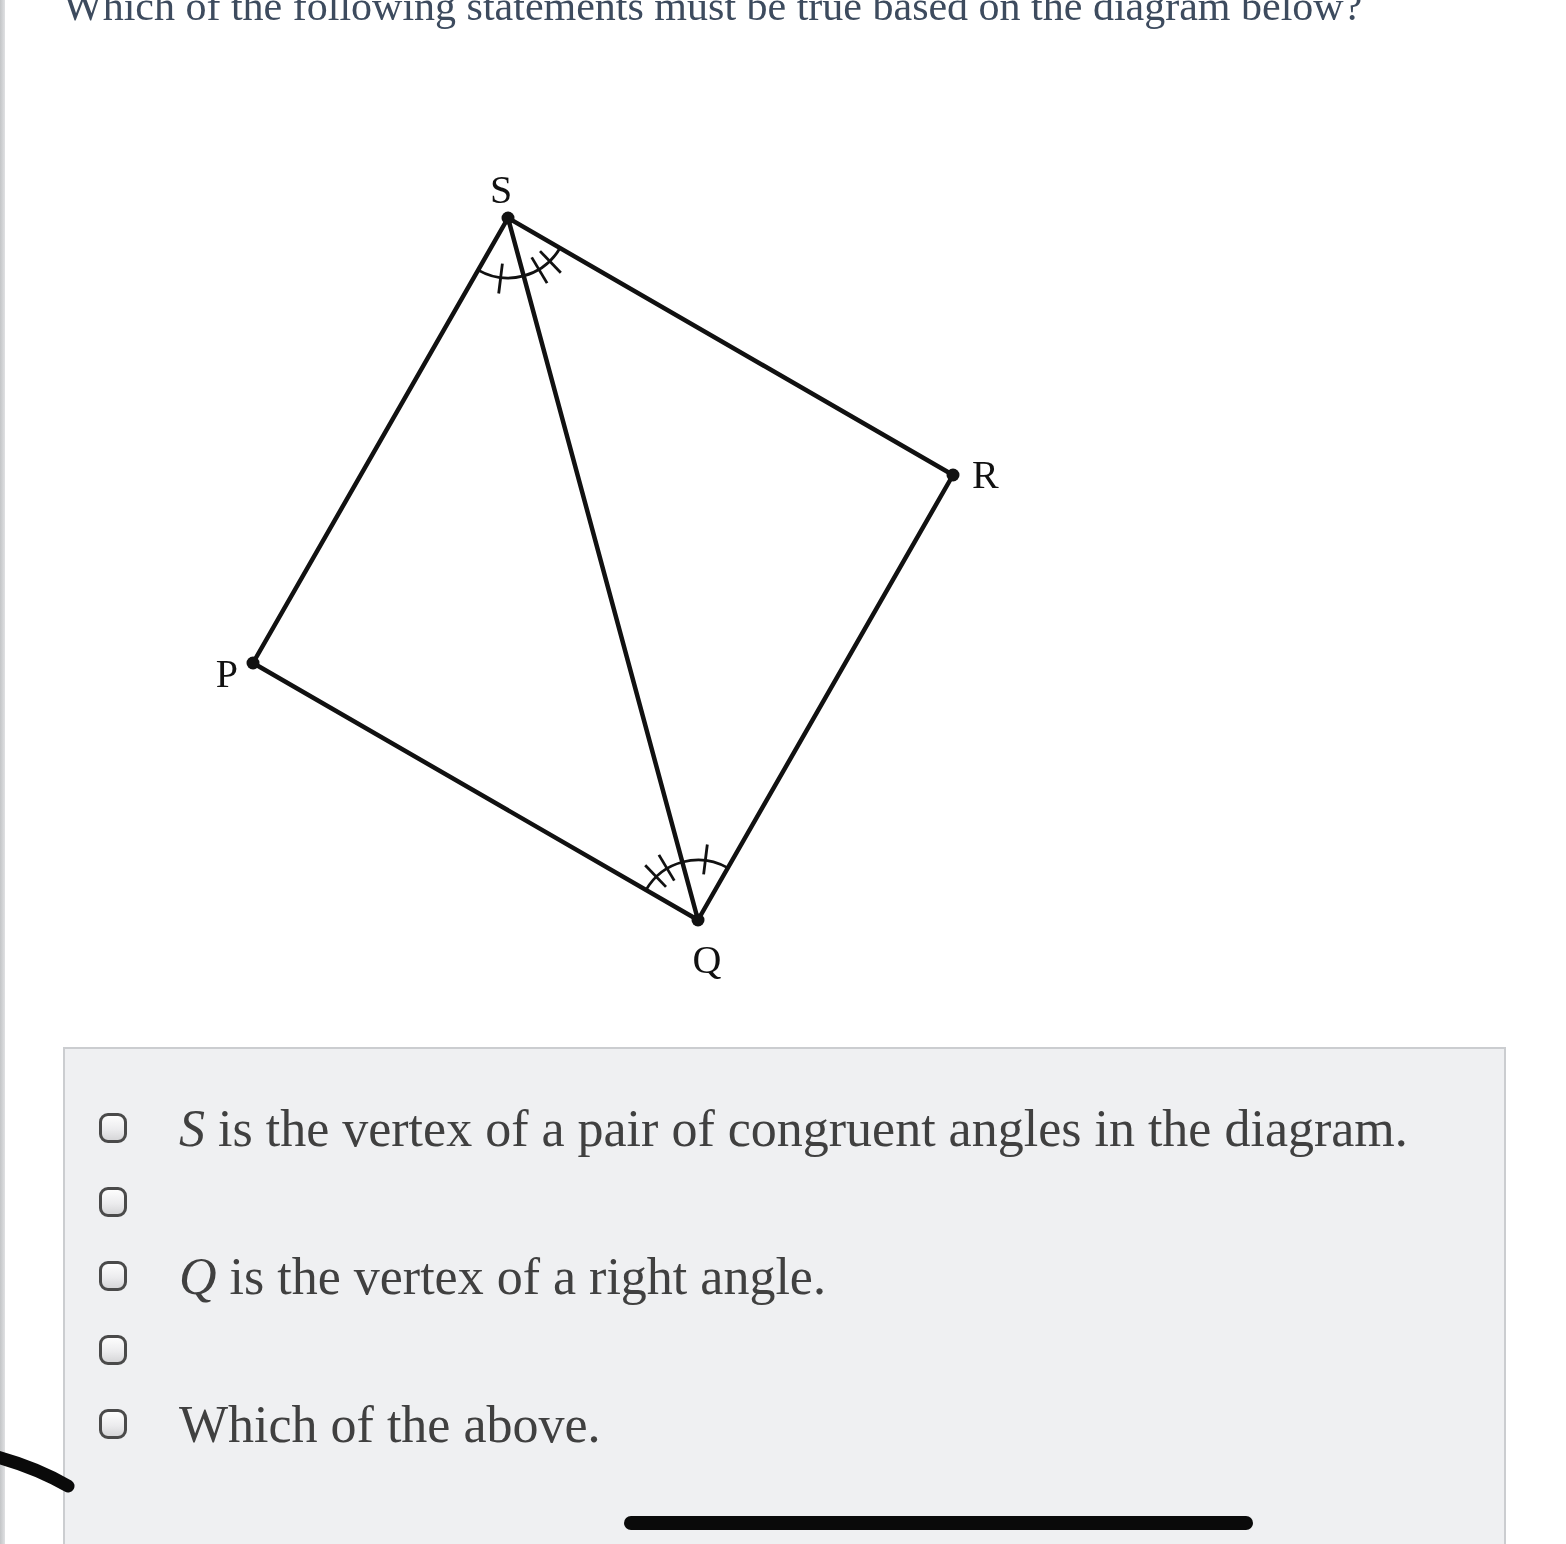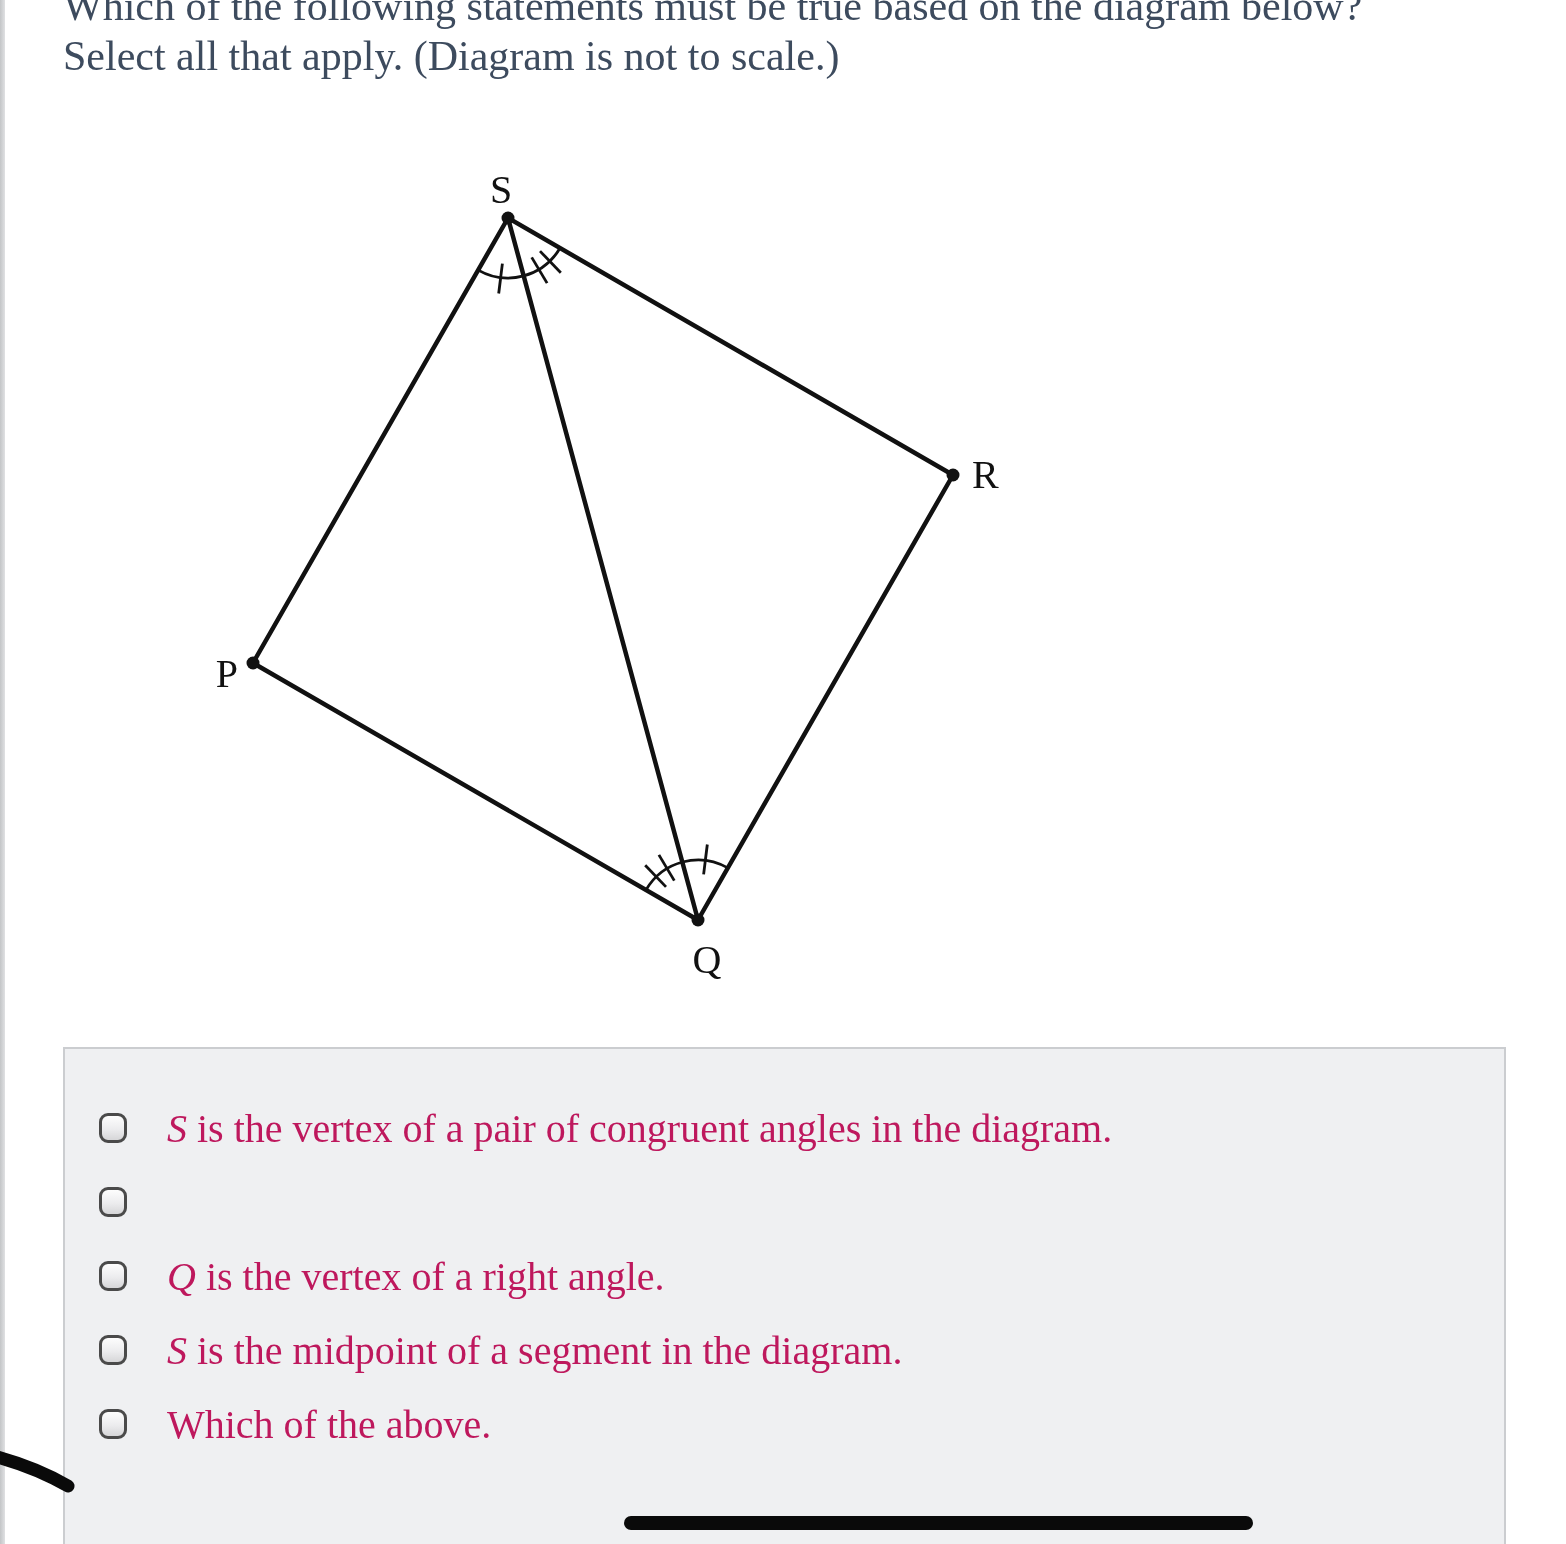--- a/index.html
+++ b/index.html
@@ -69,43 +69,42 @@
   .checkbox {
     flex: 0 0 auto;
     width: 28px;
     height: 30px;
     box-sizing: border-box;
     border: 3px solid #4a4a4a;
     border-radius: 9px;
     background: linear-gradient(180deg, #fdfdfd 0%, #ececee 55%, #d6d6d8 100%);
   }
   .option-label {
-    margin-left: 40px;
-    font-size: 40px;
-    color: #be185d;
+    margin-left: 52px;
+    font-size: 52px;
+    color: #404040;
     white-space: nowrap;
   }
   .math-var { font-style: italic; }
 
   
   .annotation-svg {
     position: absolute;
     left: 0; top: 0;
     pointer-events: none;
   }
   .marker { stroke: #0a0a0a; fill: none; stroke-linecap: round; }
 </style>
 </head>
 <body>
 
 <div class="edge-strip"></div>
 
 <div class="question">
   <div>Which of the following statements must be true based on the diagram below?</div>
-  <div>Select all that apply. (Diagram is not to scale.)</div>
 </div>
 
 <svg class="diagram-svg" width="1566" height="1040" viewBox="0 0 1566 1040">
 
   <line class="seg" x1="508" y1="218" x2="253" y2="663"></line>
   <line class="seg" x1="508" y1="218" x2="953" y2="475"></line>
   <line class="seg" x1="508" y1="218" x2="698" y2="920"></line>
   <line class="seg" x1="253" y1="663" x2="698" y2="920"></line>
   <line class="seg" x1="698" y1="920" x2="953" y2="475"></line>
 
@@ -140,21 +139,20 @@
   </div>
   <div class="option-row">
     <div class="checkbox"></div>
   </div>
   <div class="option-row">
     <div class="checkbox"></div>
     <div class="option-label"><span class="math-var">Q</span><span> is the vertex of a right angle.</span></div>
   </div>
   <div class="option-row">
     <div class="checkbox"></div>
-    <div class="option-label"><span class="math-var">S</span><span> is the midpoint of a segment in the diagram.</span></div>
   </div>
   <div class="option-row">
     <div class="checkbox"></div>
     <div class="option-label"><span class="math-var"></span><span>Which of the above.</span></div>
   </div>
 </div>
 
 <svg class="annotation-svg" width="1566" height="1544" viewBox="0 0 1566 1544">
 
   <path class="marker" d="M -6 1456 C 20 1463, 44 1472, 68 1486" stroke-width="13"></path>

